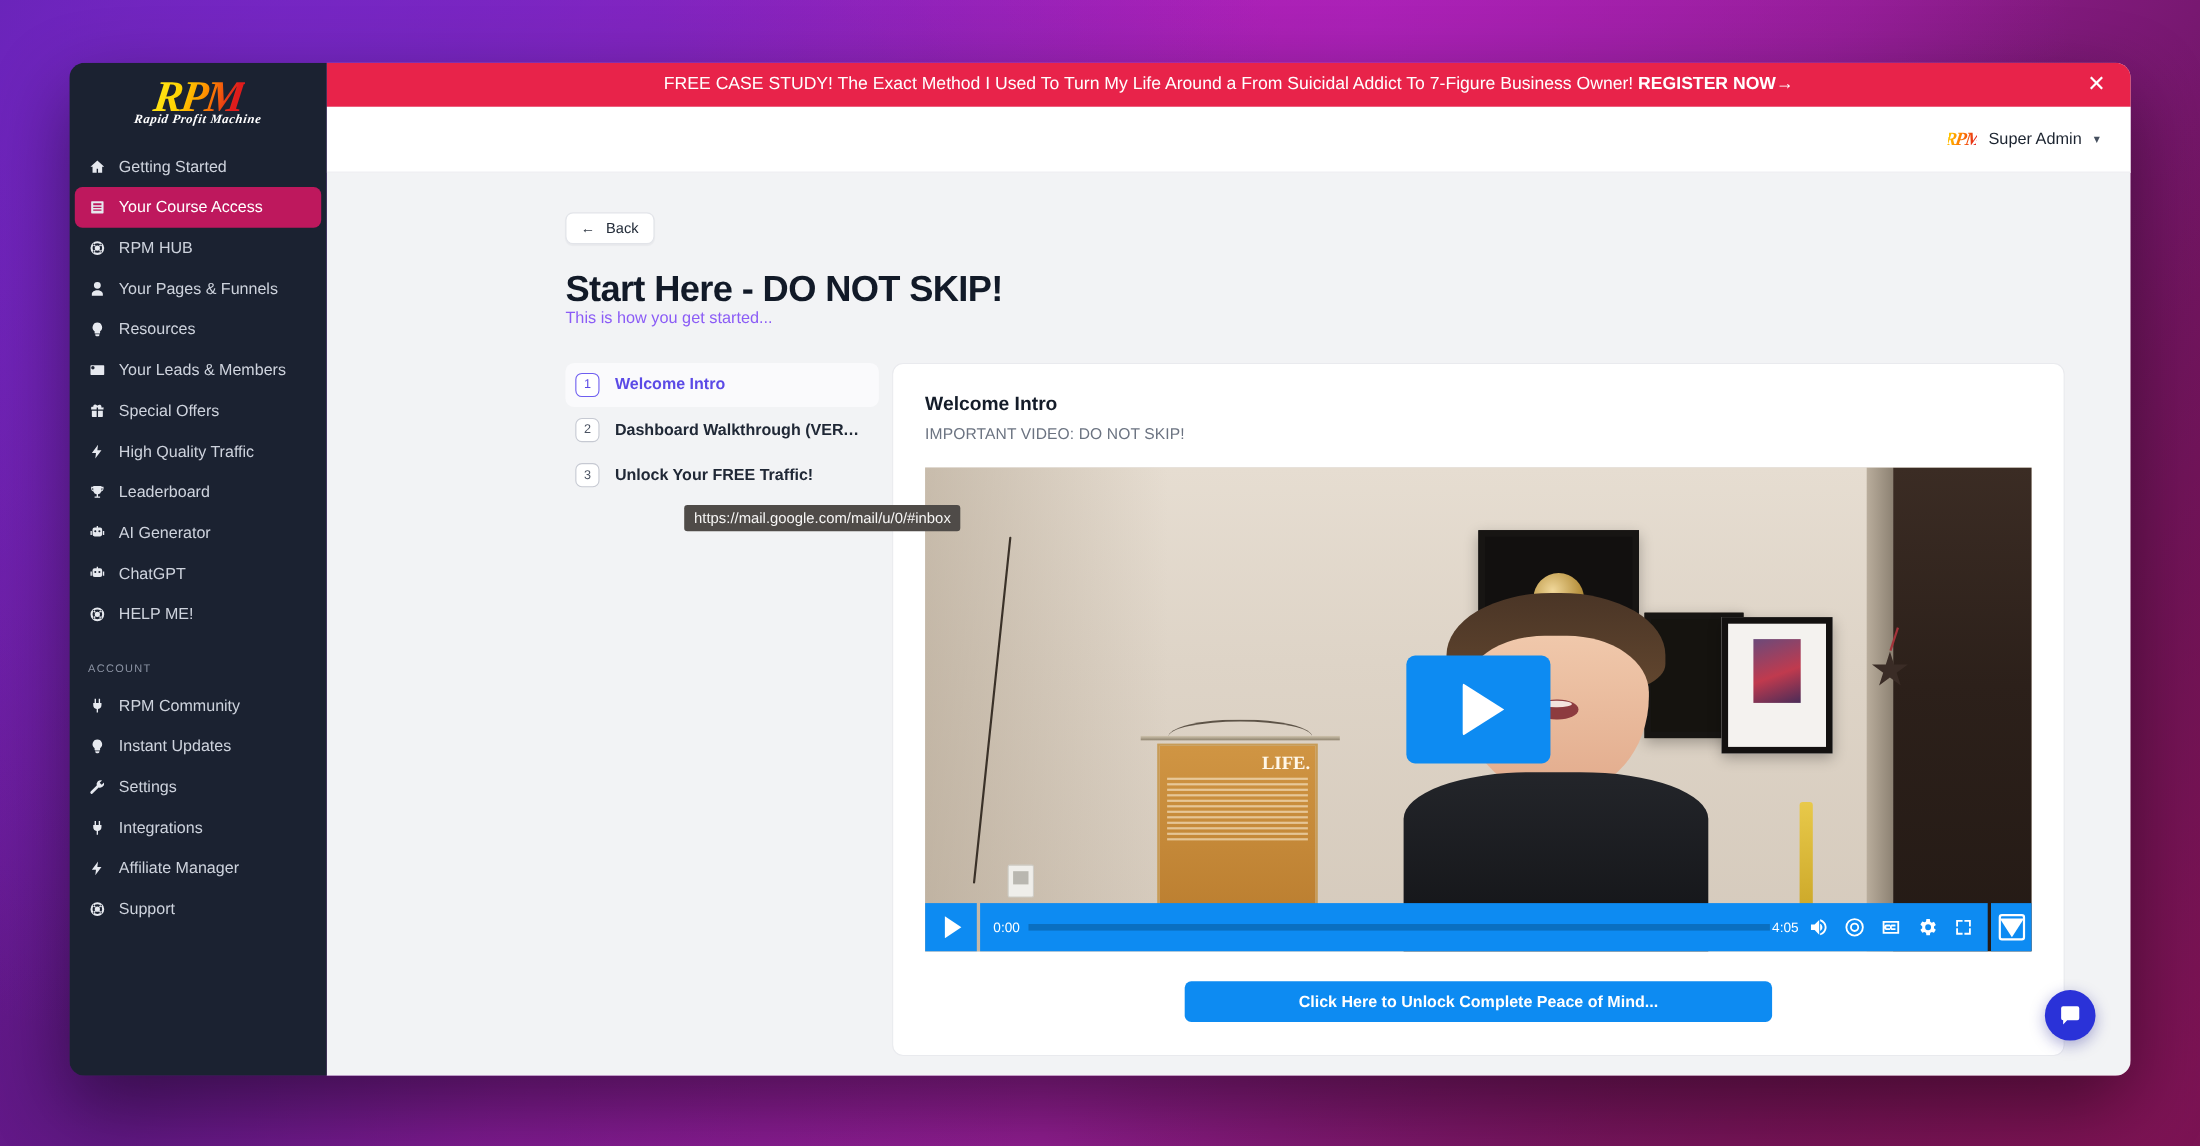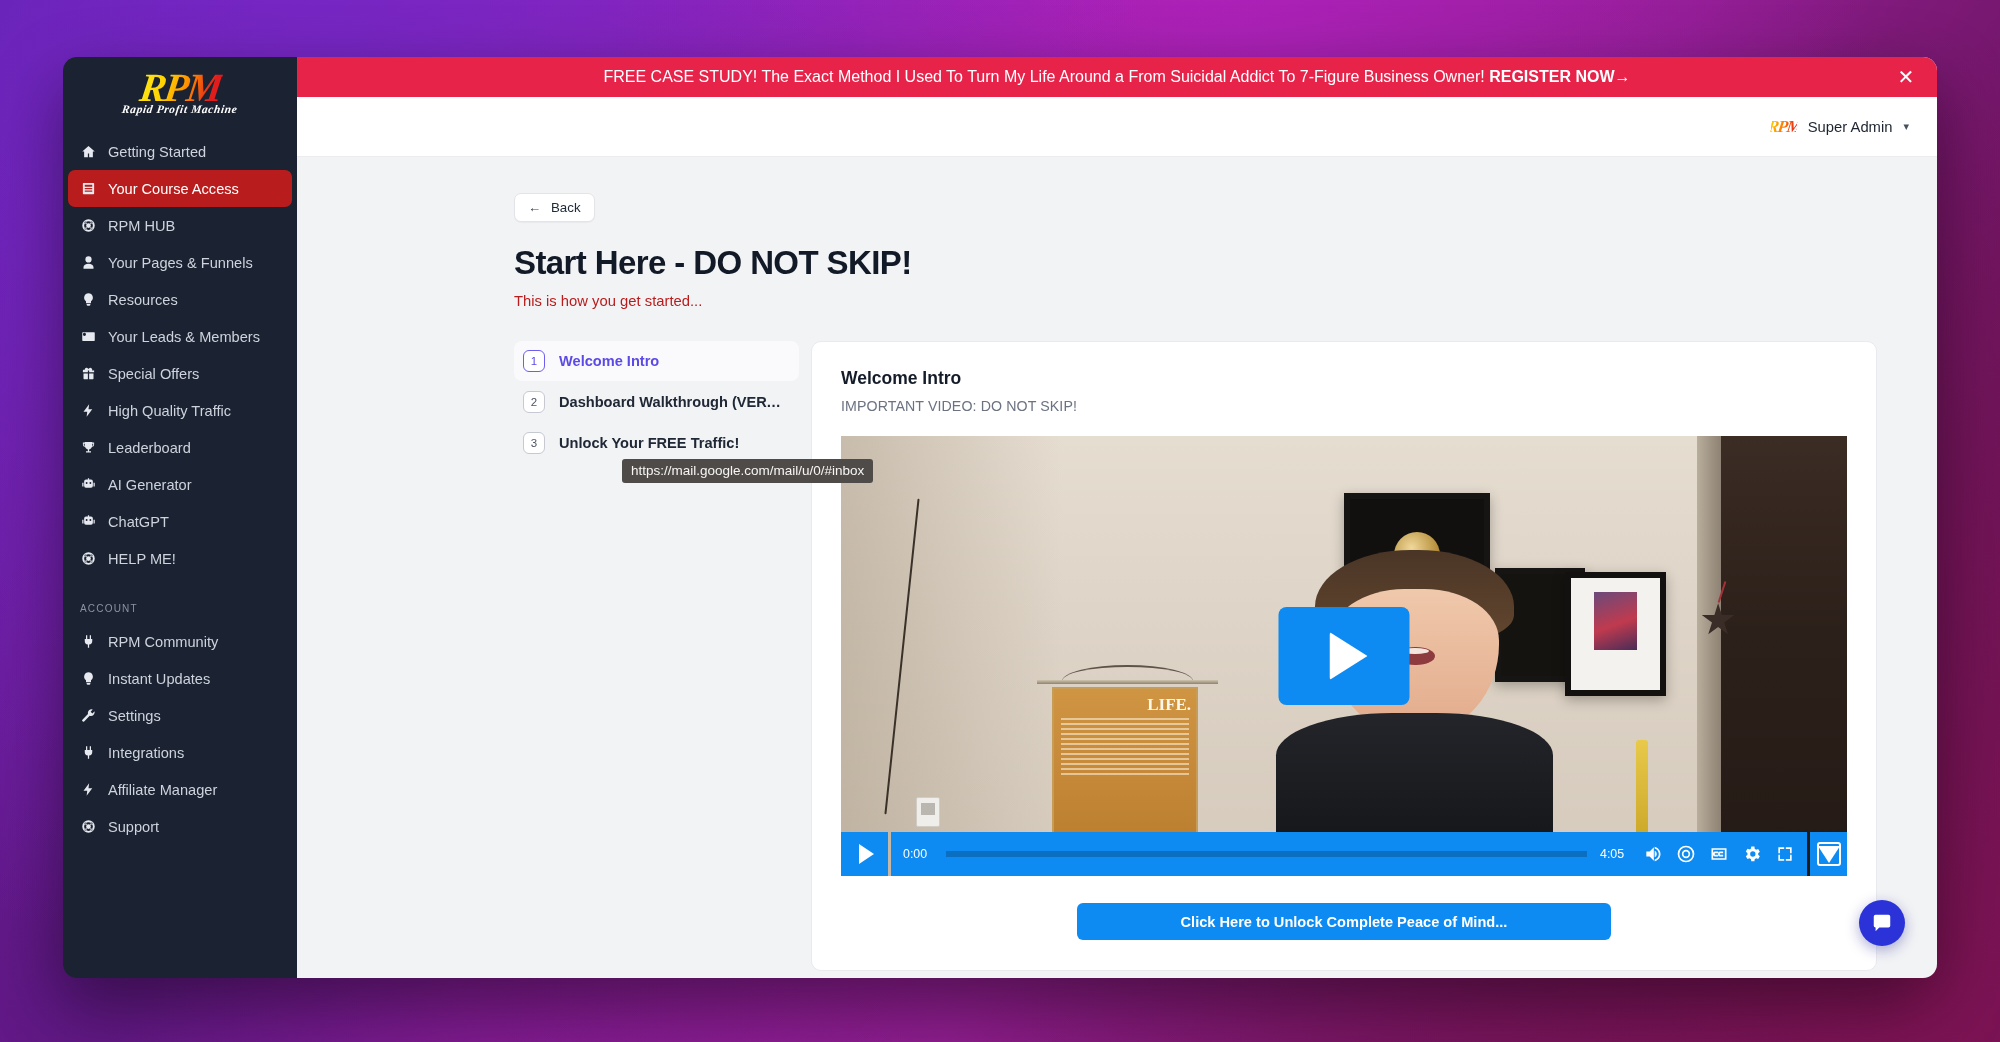--- a/index.html
+++ b/index.html
@@ -79,21 +79,21 @@
     gap: 11px;
     height: 37px;
     margin: 0 5px;
     padding: 0 12px;
     border-radius: 7px;
     color: #ced3dd;
     font-size: 14.6px;
     cursor: pointer;
     white-space: nowrap;
   }
-  .nav-item.active { background: #b91c1c; color: #ffffff; }
+  .nav-item.active { background: #be185d; color: #ffffff; }
   .nav-item .ico {
     width: 17px; height: 17px;
     flex: 0 0 17px;
     display: flex; align-items: center; justify-content: center;
     color: #e6e9ef;
   }
   .nav-item .ico svg { width: 15px; height: 15px; fill: currentColor; }
   .section-label {
     color: #8c94a4;
     font-size: 10px;
@@ -188,22 +188,21 @@
 
   .page-title {
     font-size: 33px;
     font-weight: bold;
     color: #121a28;
     letter-spacing: -0.6px;
     margin-top: 22px;
   }
   .page-sub {
     font-size: 14.8px;
-    color: #b91c1c;
-    margin-top: 11px;
+    color: #8b5cf6;
   }
 
   .tooltip {
     position: absolute;
     left: 325px; top: 302px;
     background: #4f4b48;
     color: #f7f6f5;
     font-size: 13.5px;
     padding: 4px 9px 5px 9px;
     border-radius: 3px;
@@ -429,21 +428,21 @@
   .c-play .tri {
     width:0; height:0;
     border-left: 15px solid #fff;
     border-top: 10px solid transparent;
     border-bottom: 10px solid transparent;
     margin-left:4px;
   }
   .c-bar {
     flex: 1; background: #0d8bf2;
     display: flex; align-items: center;
-    gap: 13px; padding: 0 12px;
+    gap: 2px; padding: 0 12px;
     margin-left: 3px;
   }
   .c-time { color:#ffffff; font-size:12.4px; min-width:30px; }
   .c-track {
     flex: 1; height: 6px; background:#0a6fc0; border-radius:0;
     position: relative;
   }
   .c-icons { display:flex; align-items:center; gap:13px; color:#ffffff; }
   .c-icons svg { width:20px; height:20px; fill:#ffffff; cursor:pointer; }
   .c-logo {

